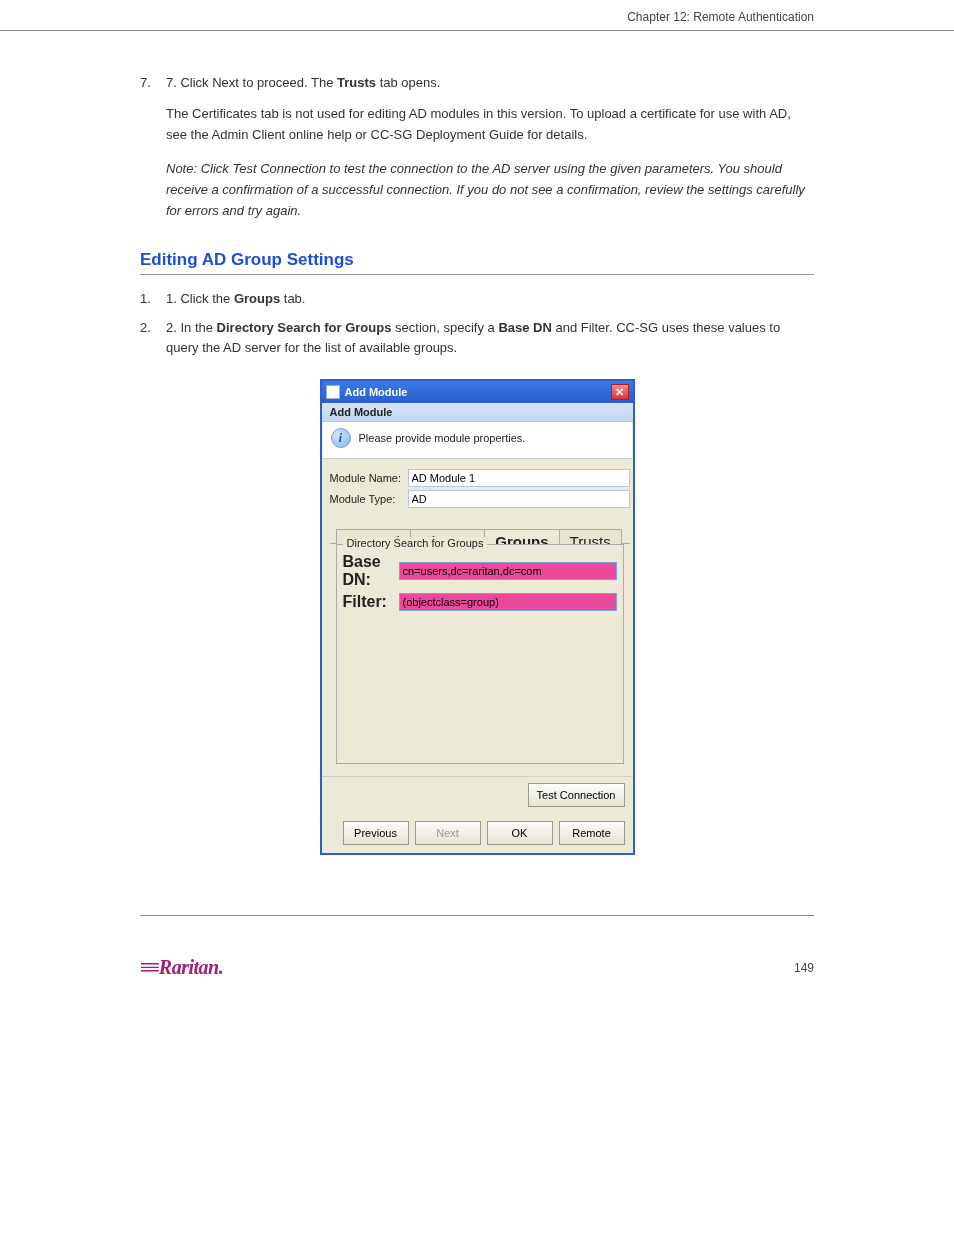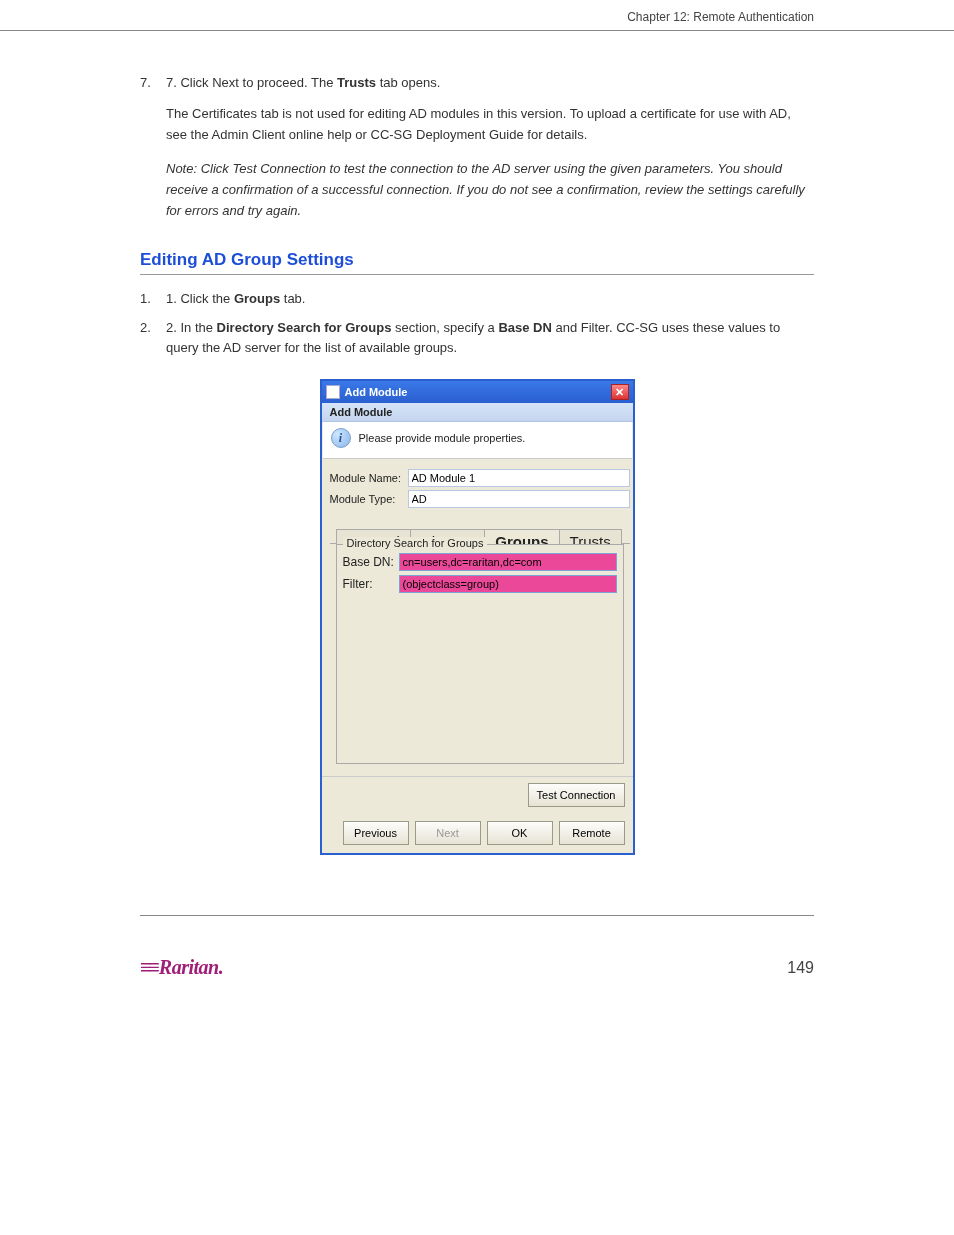--- a/index.html
+++ b/index.html
@@ -177,21 +177,22 @@
     padding: 0 4px;
     font-size: 11px;
   }
   .gb-row {
     display: flex;
     align-items: center;
     margin-bottom: 4px;
   }
   .gb-row label {
     width: 56px;
-    font-size: 12px;
+    font-size: 16px;
+    font-weight: bold;
   }
   .gb-row input {
     flex: 1;
     height: 18px;
     border: 1px solid #7da2d6;
     padding: 0 3px;
     font-size: 11px;
     background: #ec4899;
   }
   .test-row {
@@ -237,21 +238,21 @@
     letter-spacing: -0.5px;
     display: flex;
     align-items: center;
   }
   .logo-mark {
     font-style: normal;
     letter-spacing: -3px;
     margin-right: 2px;
   }
   .page-num {
-    font-size: 16px;
+    font-size: 12px;
     color: #444;
   }
   .footer-rule {
     border-top: 1px solid #888;
     margin: 0 140px 10px 140px;
   }
 </style>
 </head>
 <body>
 

